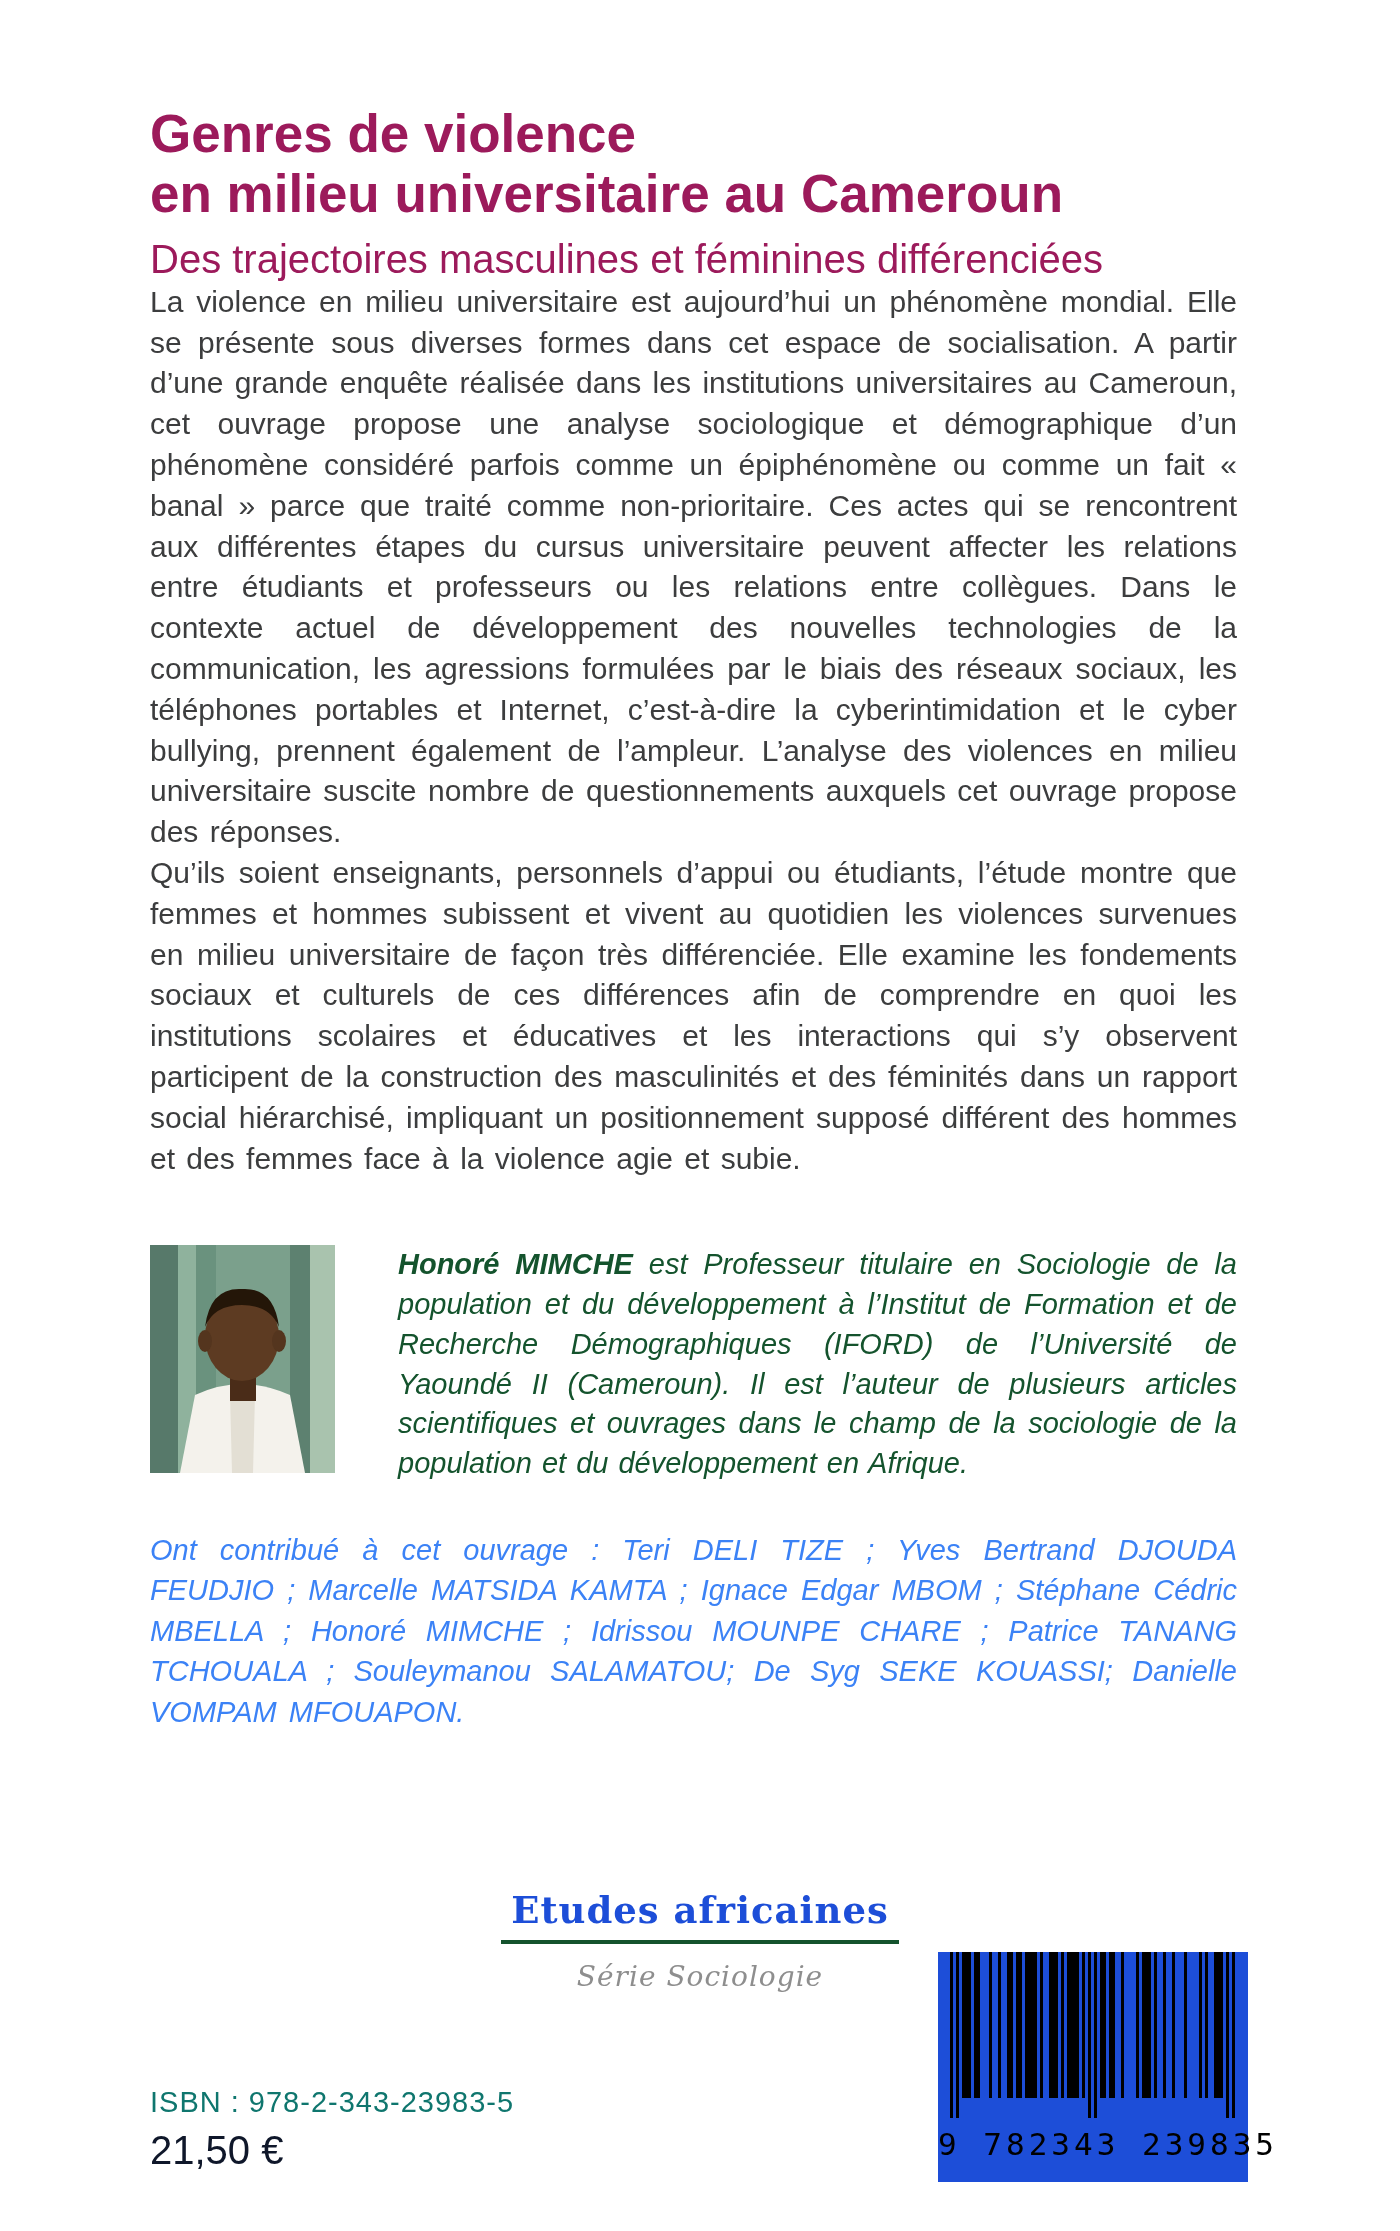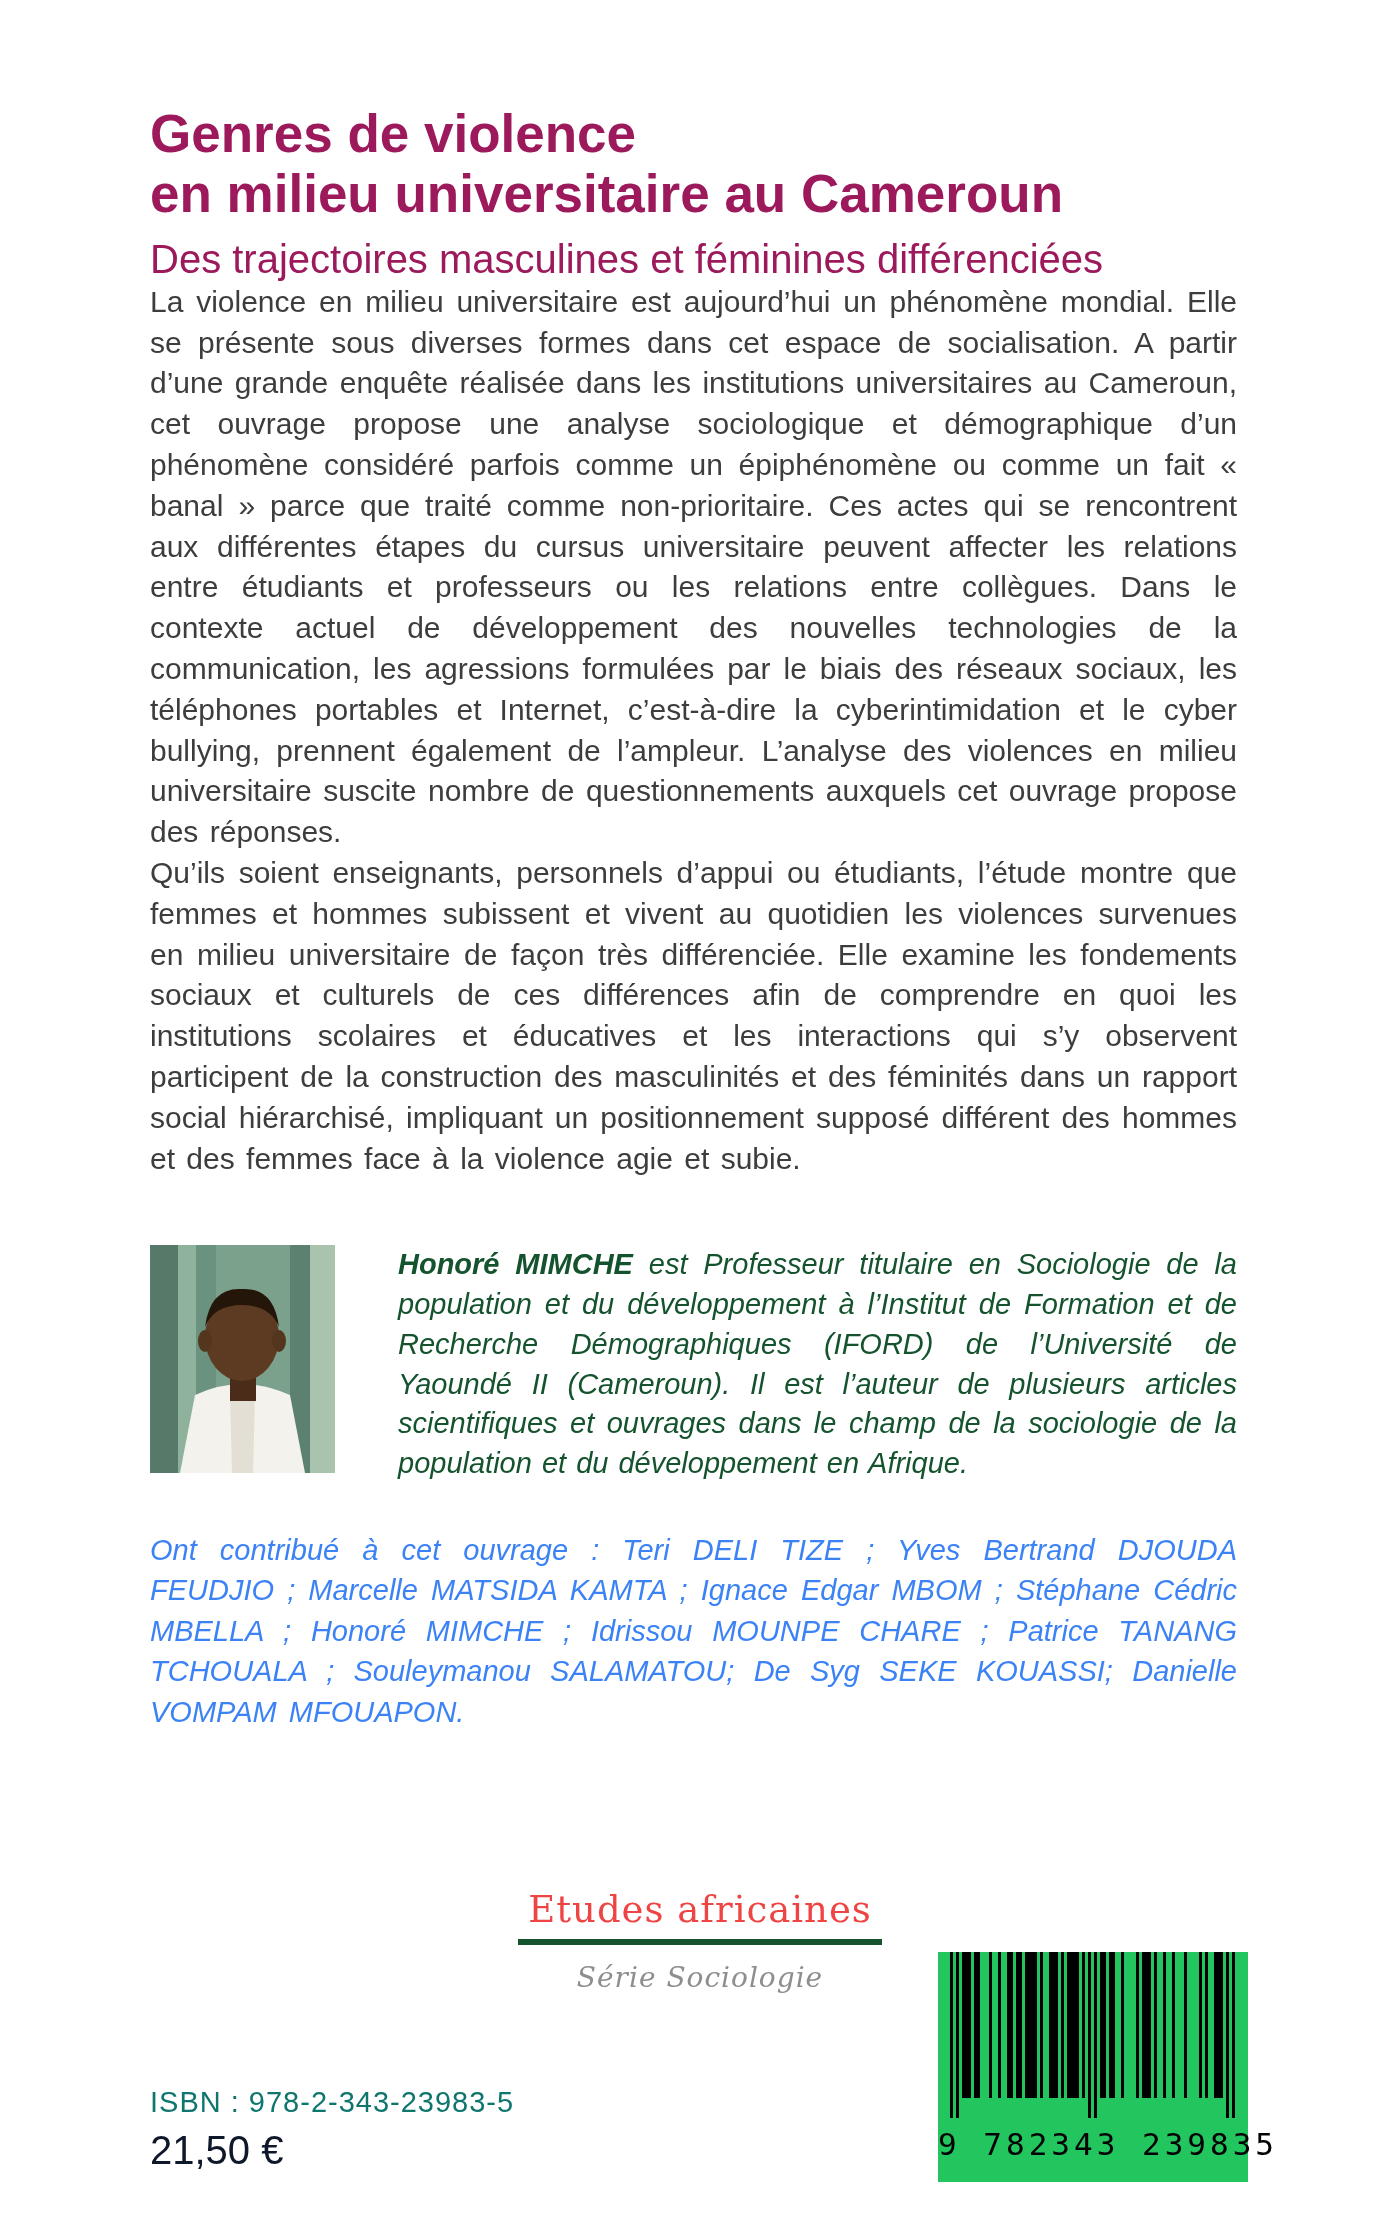--- a/index.html
+++ b/index.html
@@ -77,26 +77,26 @@
   }
 
   .collection-block{
     position:absolute;
     top:1888px;left:0;right:0;
     text-align:center;
   }
   .collection-name{
     display:inline-block;
     font-family:"DejaVu Serif", serif;
-    font-weight:400;
+    font-weight:700;
     font-size:37px;
-    color:#ef4444;
+    color:#1d4ed8;
     letter-spacing:1px;
     padding:0 10px 8px 10px;
-    border-bottom:6px solid #14532d;
+    border-bottom:4px solid #14532d;
   }
   .series-name{
     margin-top:16px;
     font-family:"DejaVu Serif", serif;
     font-style:italic;
     font-size:28px;
     color:#8e8e8e;
     letter-spacing:1px;
   }
 
@@ -111,21 +111,21 @@
     position:absolute;
     left:150px;top:2128px;
     font-size:40px;
     color:#0f172a;
   }
 
   .barcode-box{
     position:absolute;
     left:938px;top:1952px;
     width:310px;height:230px;
-    background:#22c55e;
+    background:#1d4ed8;
     text-align:center;
   }
   .barcode-number{
     margin-top:4px;
     font-family:"DejaVu Sans Mono", monospace;
     font-size:31px;
     letter-spacing:4px;
     color:#000;
     white-space:nowrap;
   }

